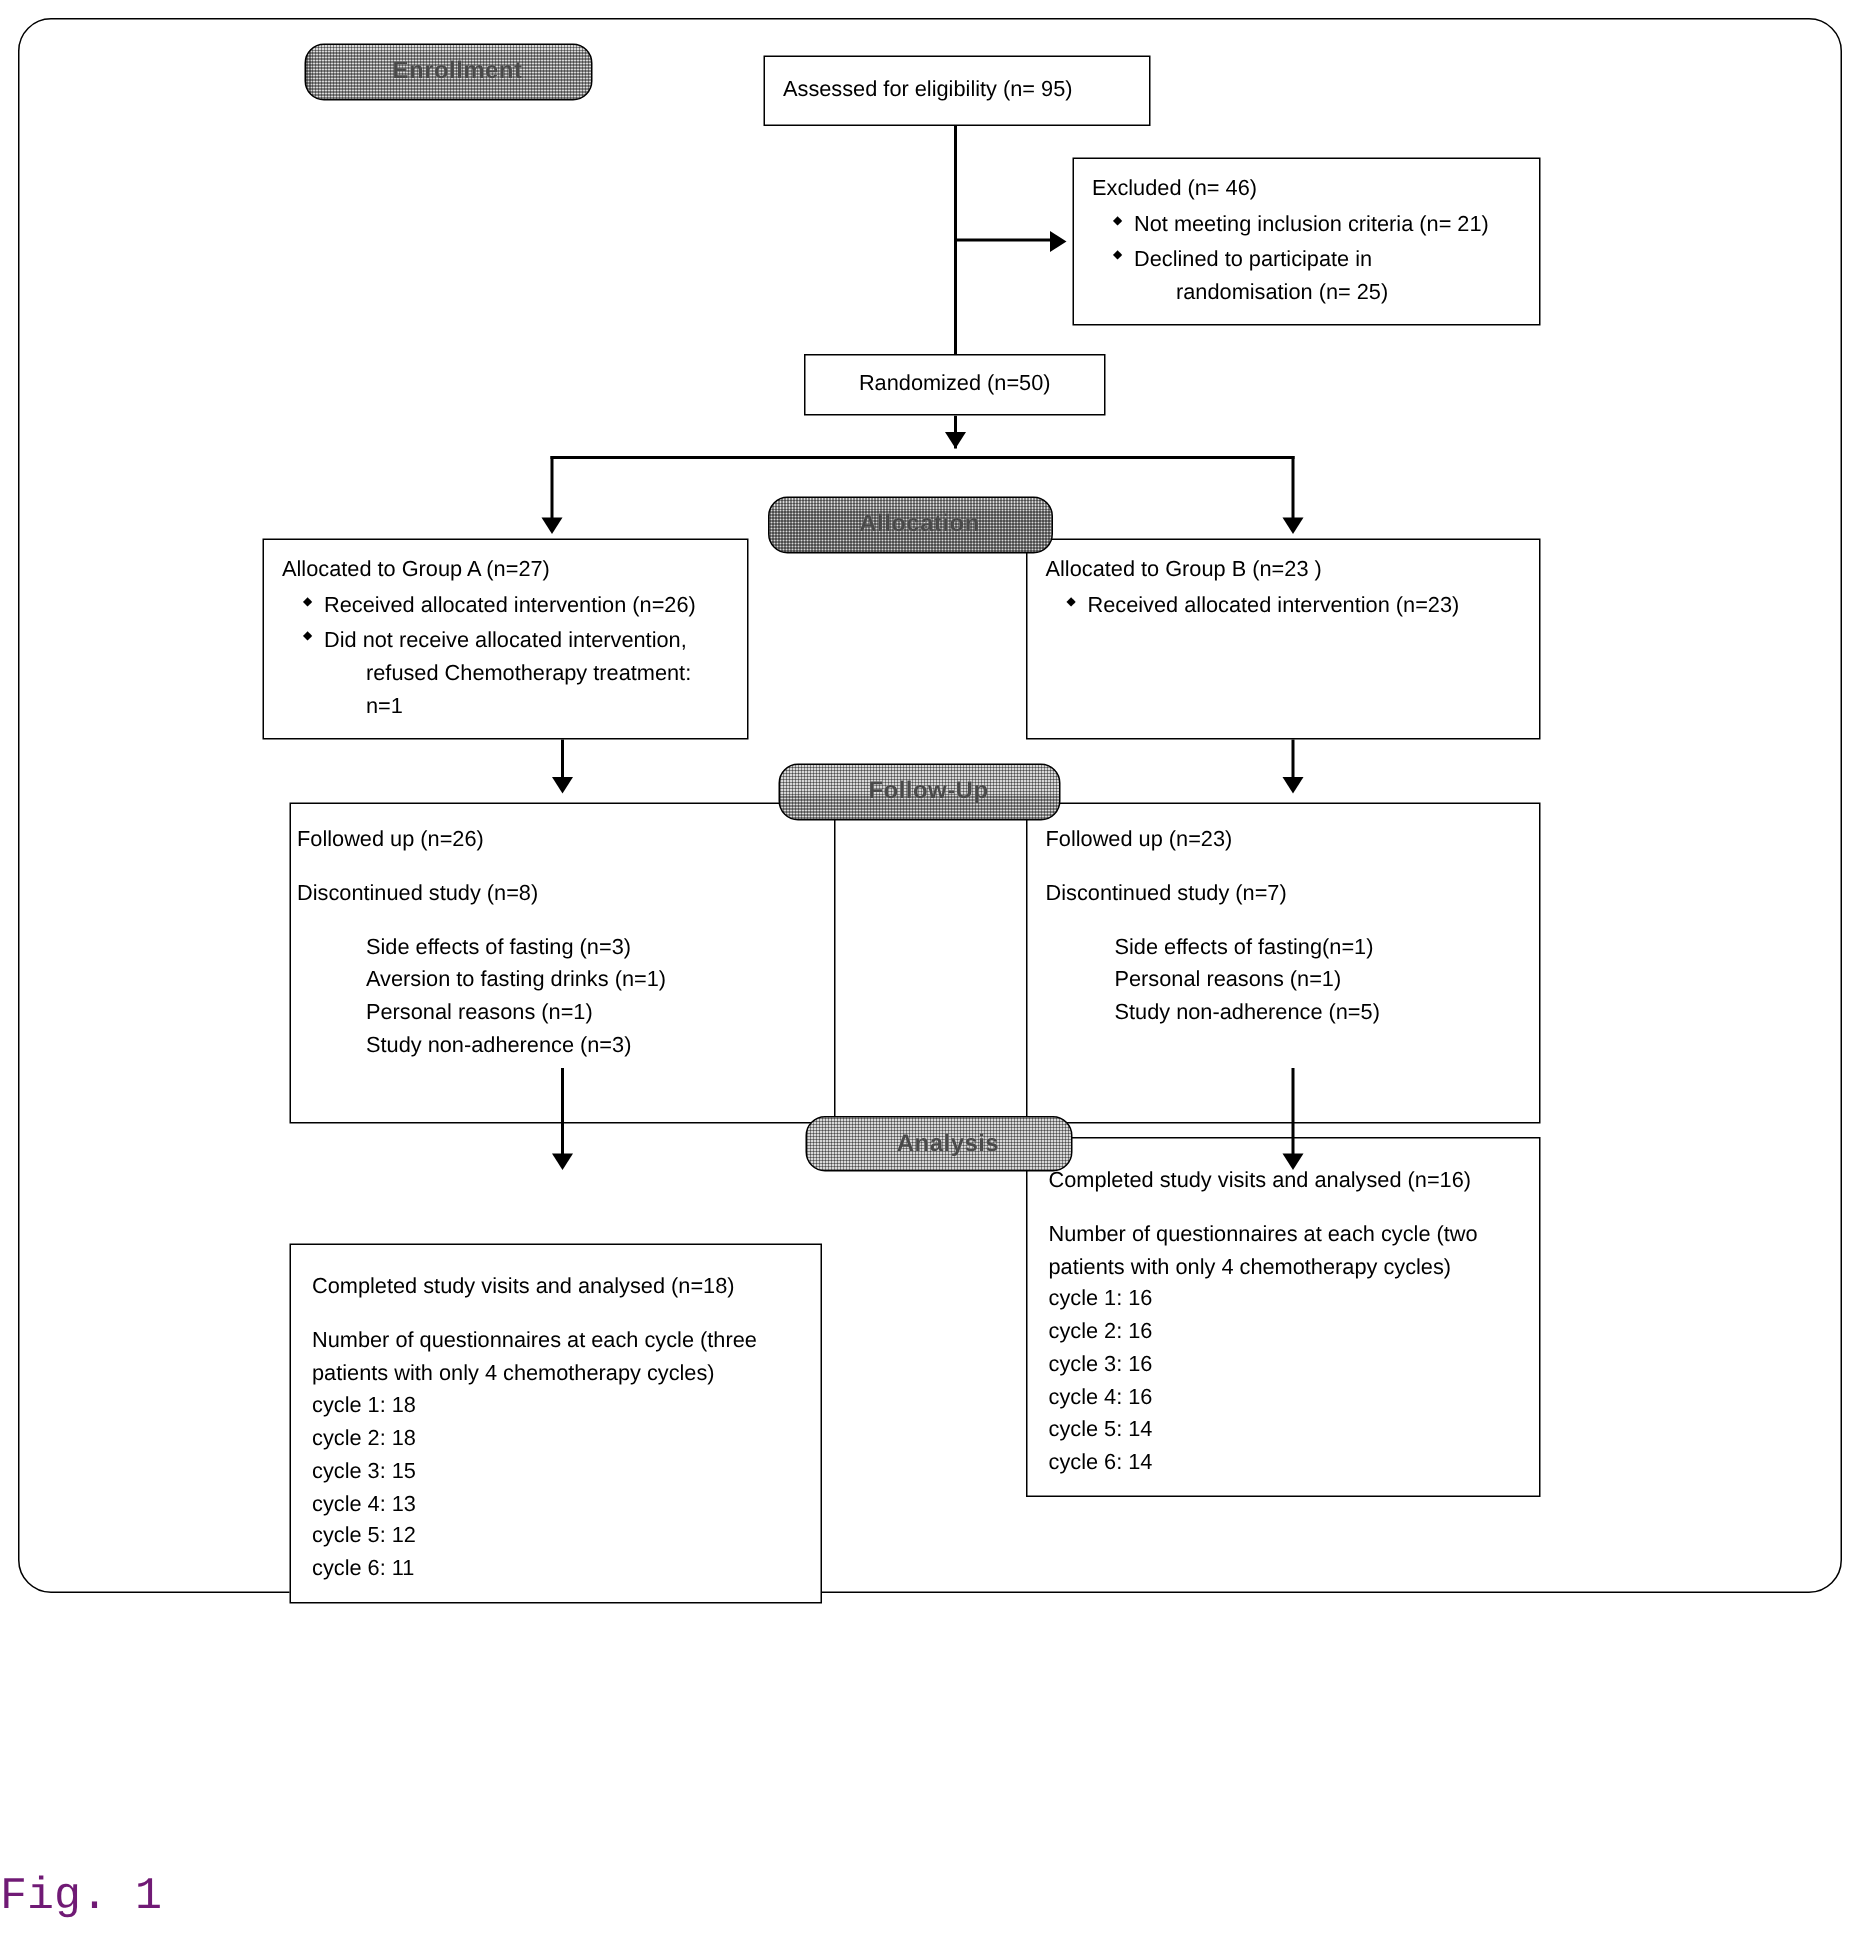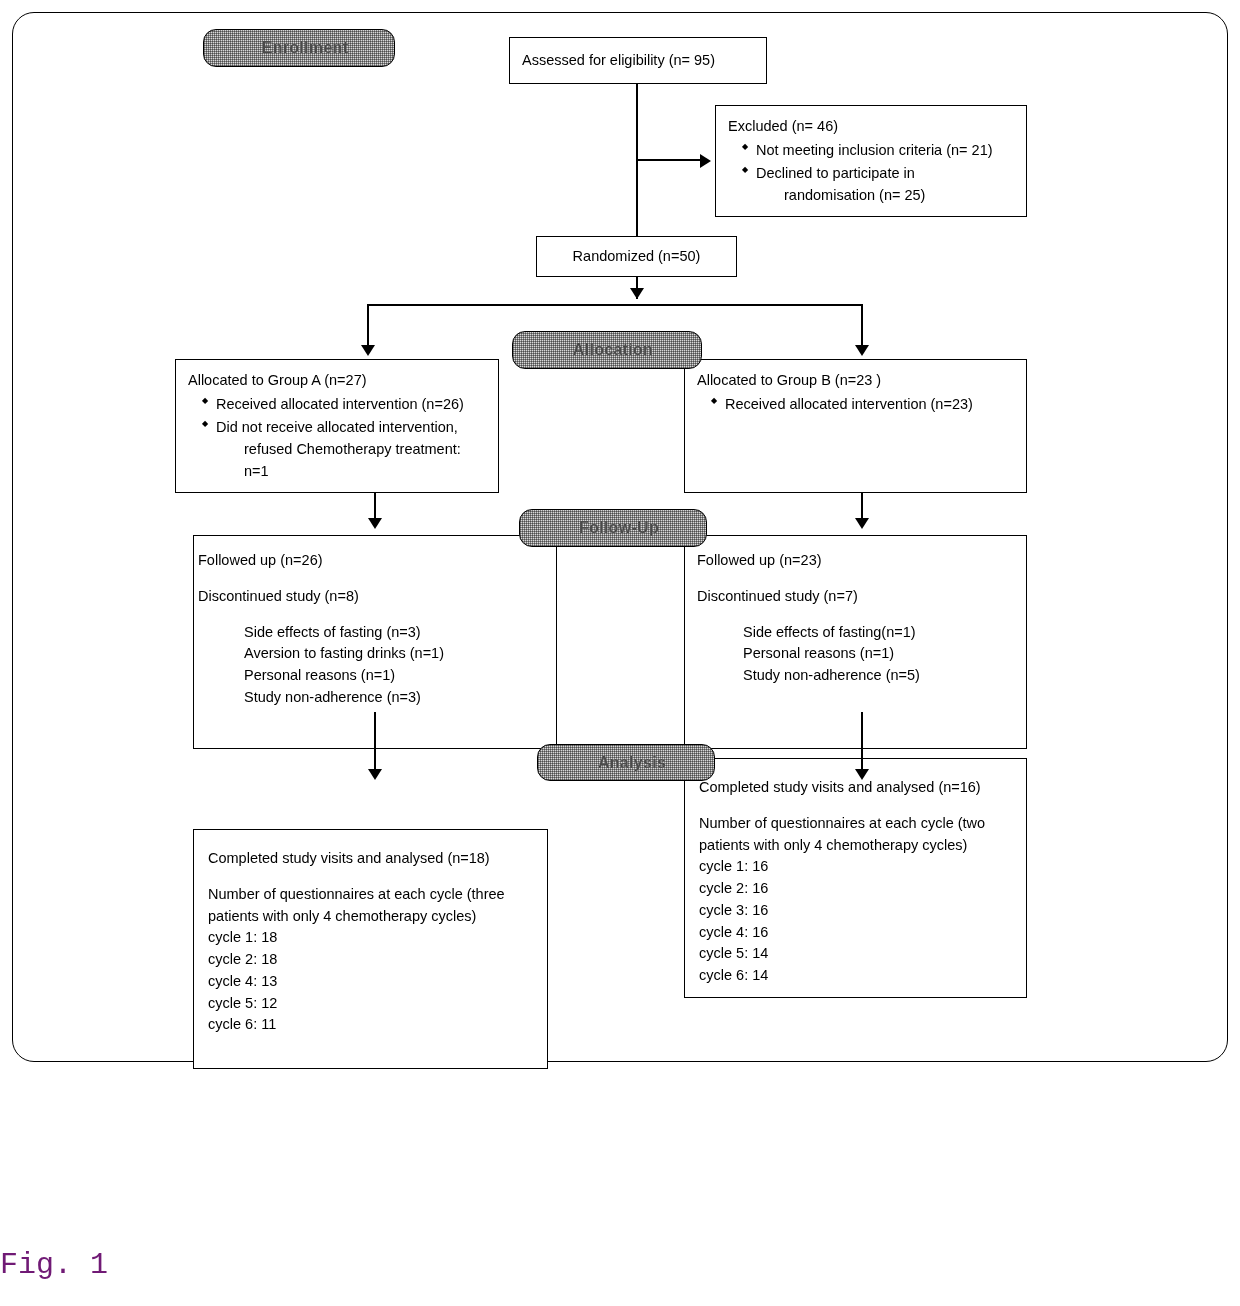--- a/index.html
+++ b/index.html
@@ -212,20 +212,21 @@
   <span>Analysis</span>
 </div>
 
 <div class="box" style="left:193px; top:789px; width:355px; height:240px; padding:18px 14px;margin-top:40px;">
   <p>Completed study visits and analysed (n=18)</p>
   <div class="gap"></div>
   <p>Number of questionnaires at each cycle (three</p>
   <p>patients with only 4 chemotherapy cycles)</p>
   <p>cycle 1: 18</p>
   <p>cycle 2: 18</p>
+  <p>cycle 3: 15</p>
   <p>cycle 4: 13</p>
   <p>cycle 5: 12</p>
   <p>cycle 6: 11</p>
 </div>
 
 <div class="box" style="left:684px; top:758px; width:343px; height:240px; padding:18px 14px;">
   <p>Completed study visits and analysed (n=16)</p>
   <div class="gap"></div>
   <p>Number of questionnaires at each cycle (two</p>
   <p>patients with only 4 chemotherapy cycles)</p>

